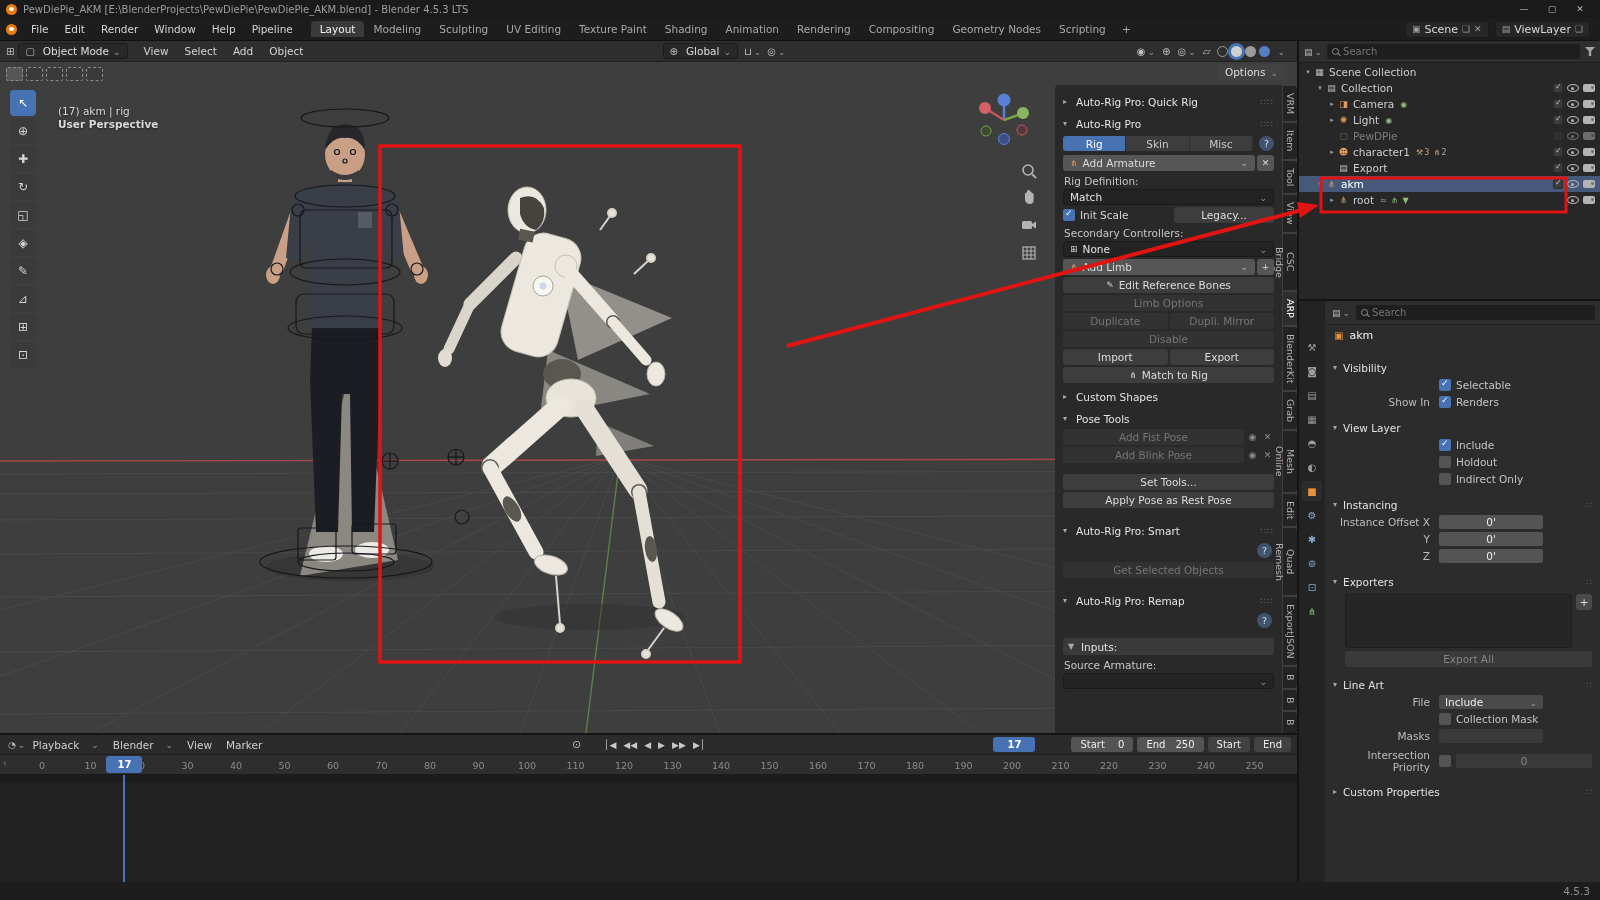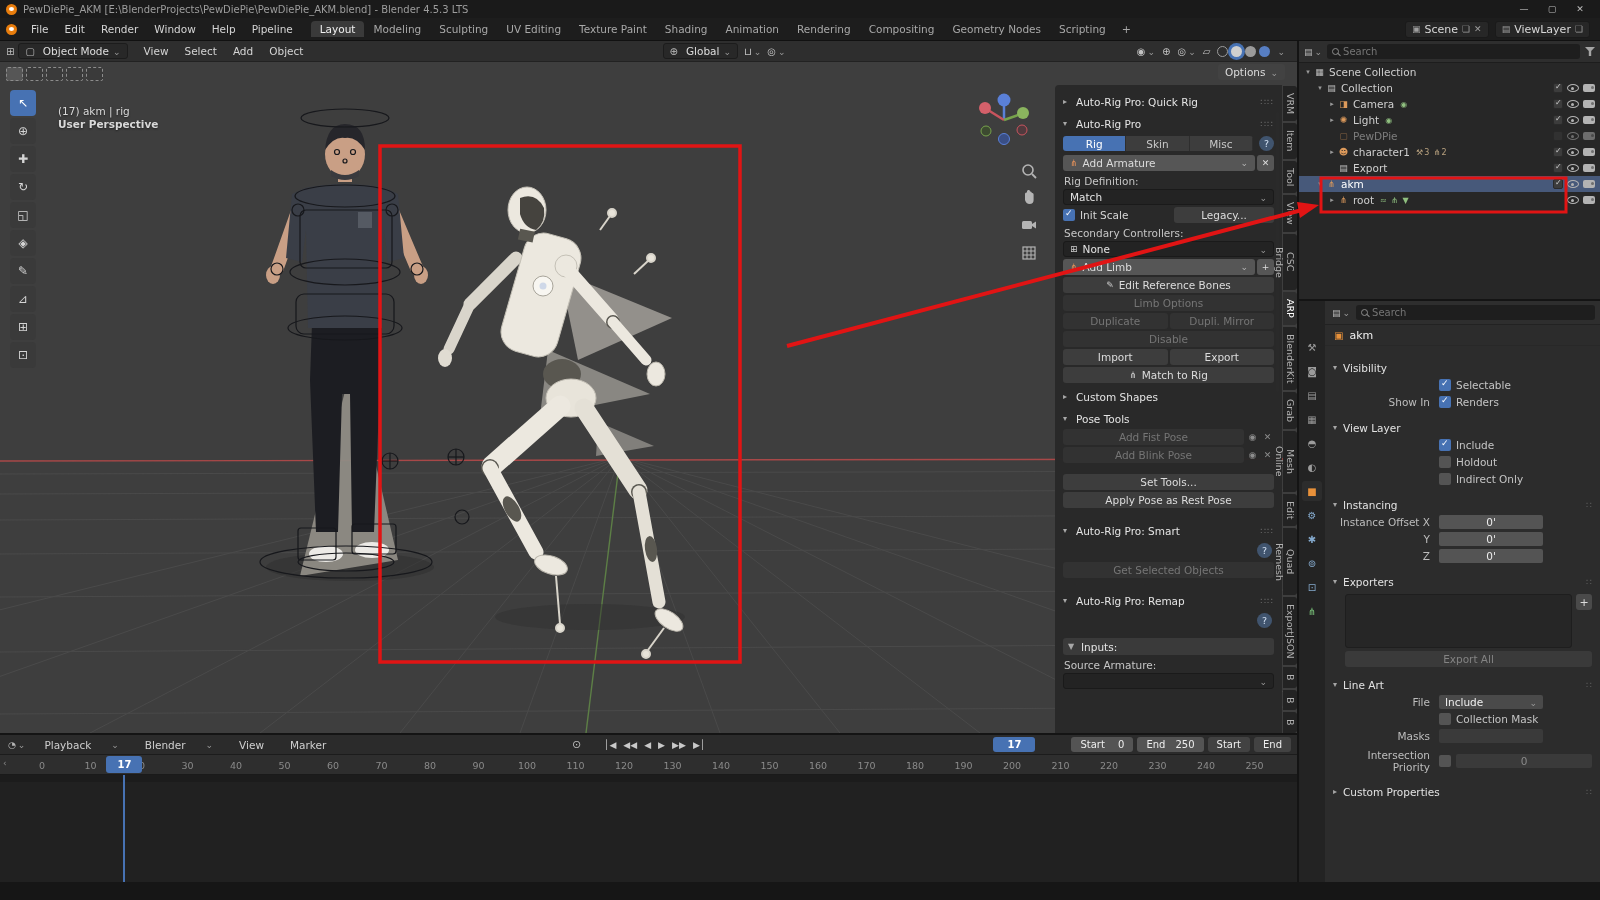--- a/index.html
+++ b/index.html
@@ -138,21 +138,21 @@
   .vf{height:14px;background:#545454;border-radius:2px;flex:0 0 104px;display:flex;align-items:center;justify-content:center;color:#ededed;}
   .vf.dis{background:#3a3a3a;color:#8a8a8a;}
   .pdd{height:14px;background:#4a4a4a;border-radius:2px;flex:0 0 104px;display:flex;align-items:center;justify-content:space-between;padding:0 6px;color:#ededed;}
   .exp-box{display:flex;gap:4px;margin:4px 0 2px 12px;}
   .exp-list{flex:1;height:54px;background:#262626;border:1px solid #1e1e1e;border-radius:3px;}
   .sq{width:16px;height:16px;background:#4a4a4a;border-radius:3px;color:#ddd;display:flex;align-items:center;justify-content:center;font-size:11px;}
   .btnw{height:16px;background:#3a3a3a;border-radius:3px;color:#838383;display:flex;align-items:center;justify-content:center;margin:3px 0 0 12px;}
   
   .timeline{left:0;top:733px;width:1297px;height:149px;background:#212121;border-top:2px solid #141414;}
   .tl-head{height:20px;background:#2b2b2b;display:flex;align-items:center;padding:0 8px;position:relative;border-bottom:1px solid #1c1c1c;}
-  .tmenu{display:flex;align-items:center;gap:20px;color:#cfcfcf;font-size:10.5px;padding:0 7px;margin-left:12px;}
+  .tmenu{display:flex;align-items:center;gap:12px;color:#cfcfcf;font-size:10.5px;padding:0 7px;}
   .tmenu .c{color:#9a9a9a;font-size:9px;}
   .tl-rec{position:absolute;left:572px;color:#bdbdbd;font-size:11px;}
   .transport{position:absolute;left:604px;display:flex;align-items:center;gap:7px;color:#c9c9c9;font-size:9px;}
   .tl-right{position:absolute;right:6px;display:flex;align-items:center;gap:4px;}
   .fld{height:15px;background:#545454;border-radius:3px;display:flex;align-items:center;justify-content:center;padding:0 9px;color:#eee;font-size:10px;}
   .fld.frame{background:#4772b3;color:#fff;font-weight:bold;min-width:42px;}
   .fld.pair{justify-content:space-between;gap:10px;min-width:62px;}
   .fld.b2{background:#424242;}
   .tl-ruler{height:20px;background:#2e2e2e;position:relative;border-bottom:1px solid #1a1a1a;}
   .tick{position:absolute;bottom:3px;transform:translateX(-50%);color:#8a8a8a;font-size:9.5px;}
@@ -1035,20 +1035,23 @@
       <span class="scrollhint">‹</span>
       <span>
         
       <span class="tick" style="left: 42px;">0</span><span class="tick" style="left: 90.5px;">10</span><span class="tick" style="left: 139px;">20</span><span class="tick" style="left: 187.5px;">30</span><span class="tick" style="left: 236px;">40</span><span class="tick" style="left: 284.5px;">50</span><span class="tick" style="left: 333px;">60</span><span class="tick" style="left: 381.5px;">70</span><span class="tick" style="left: 430px;">80</span><span class="tick" style="left: 478.5px;">90</span><span class="tick" style="left: 527px;">100</span><span class="tick" style="left: 575.5px;">110</span><span class="tick" style="left: 624px;">120</span><span class="tick" style="left: 672.5px;">130</span><span class="tick" style="left: 721px;">140</span><span class="tick" style="left: 769.5px;">150</span><span class="tick" style="left: 818px;">160</span><span class="tick" style="left: 866.5px;">170</span><span class="tick" style="left: 915px;">180</span><span class="tick" style="left: 963.5px;">190</span><span class="tick" style="left: 1012px;">200</span><span class="tick" style="left: 1060.5px;">210</span><span class="tick" style="left: 1109px;">220</span><span class="tick" style="left: 1157.5px;">230</span><span class="tick" style="left: 1206px;">240</span><span class="tick" style="left: 1254.5px;">250</span></span>
       <span class="ph-label" style="left: 106.45px;">17</span>
     </div>
     <div class="tl-strip"></div>
     <div class="ph-line" style="left: 123.45px;"></div>
   </div>
 
+  <div class="abs statusbar">
+    <span>4.5.3</span>
+  </div>
 
   <svg class="anno" width="1600" height="900">
     <rect x="380" y="146" width="360" height="516" fill="none" stroke="#e11414" stroke-width="3.5"></rect>
     <rect x="1321" y="178" width="245" height="34" fill="none" stroke="#e11414" stroke-width="3"></rect>
     <line x1="787" y1="346" x2="1302" y2="210" stroke="#e11414" stroke-width="4"></line>
     <polygon points="1319,205 1300,218 1297,202" fill="#e11414"></polygon>
   </svg>
 </div>
 
 </body></html>

